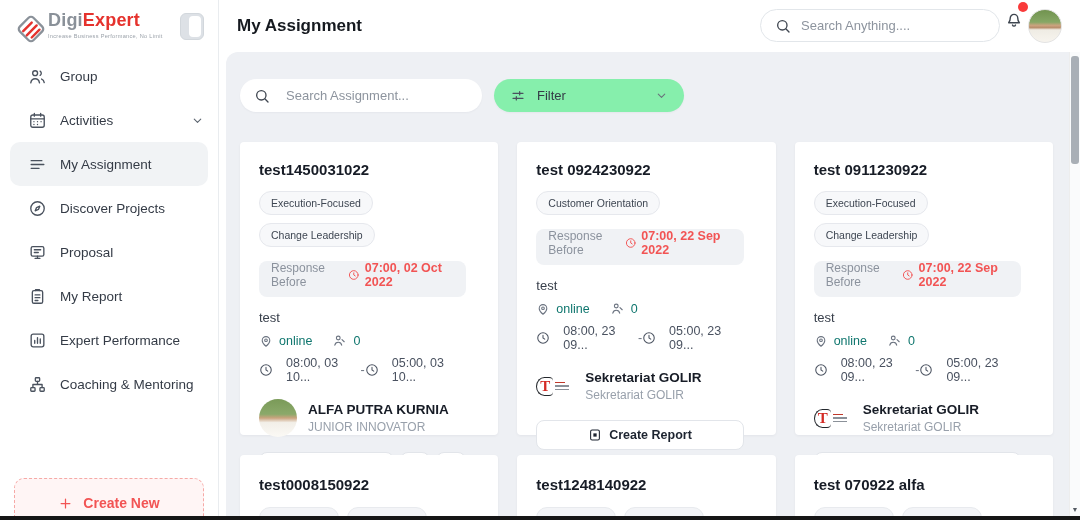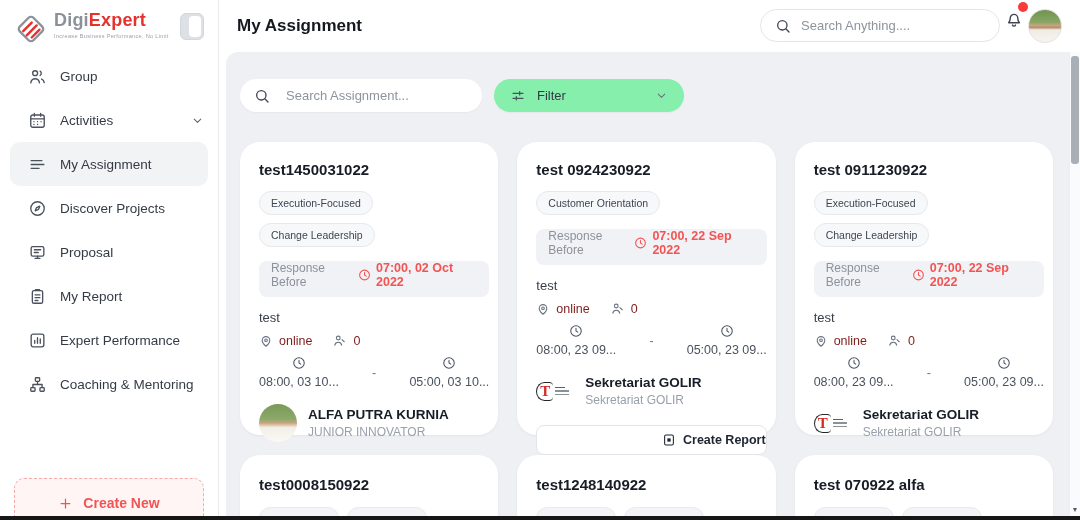--- a/index.html
+++ b/index.html
@@ -12,21 +12,21 @@
   svg { display:block; }
 
   
   .sidebar {
     width:219px; min-width:219px; height:100%;
     border-right:1px solid #e9ecef; background:#fff;
     position:relative;
   }
   .logo-row { display:flex; align-items:flex-start; padding:10px 14px 0 14px; }
   .logo-mark { margin-top:2px; }
-  .logo-text { margin-left:6px; flex:1; }
+  .logo-text { flex:1; }
   .logo-name { font-size:18px; font-weight:bold; letter-spacing:.2px; }
   .logo-name .gray { color:#8a9199; }
   .logo-name .red { color:var(--logo-red,#e5322d); }
   .logo-tagline { font-size:5.6px; color:#9aa1a9; margin-top:2px; letter-spacing:.3px; }
   .collapse-toggle {
     width:24px; height:27px; border-radius:6px; background:#dde1e6;
     border:1px solid #d2d7dc; position:relative; margin-top:3px; cursor:pointer;
   }
   .collapse-toggle::after {
     content:""; position:absolute; top:2px; right:2px; bottom:2px; width:12px;
@@ -90,41 +90,41 @@
   .filter-btn {
     width:190px; height:33px; background:#86efac; border-radius:999px;
     display:flex; align-items:center; gap:11px; padding:0 16px;
     font-size:13px; color:#343b46; cursor:pointer;
     box-shadow:0 1px 2px rgba(16,24,40,.04);
   }
   .filter-btn .chev { margin-left:auto; color:#6b727c; }
 
   .cards { display:grid; grid-template-columns:repeat(3,1fr); gap:19px; margin-top:30px; }
   .card {
-    background:#fff; border-radius:20px; padding:19px 9px 18px 19px;
+    background:#fff; border-radius:4px; padding:19px 32px 18px 19px;
     box-shadow:0 1px 3px rgba(16,24,40,.05); height:293px;
   }
   .card-title { font-size:15px; font-weight:bold; color:#171c26; }
   .tag-row { display:flex; gap:8px; margin-top:13px; flex-wrap:wrap; }
   .tag {
     font-size:10.5px; color:#3e4652; background:#f7f8fa; border:1px solid #e6e8ed;
     border-radius:999px; padding:5px 11px; white-space:nowrap;
   }
   .resp-row {
     margin-top:14px; background:#f0f2f5; border-radius:8px; height:36px;
     display:flex; align-items:flex-start; justify-content:space-between; padding:0 12px;
   }
   .resp-label { font-size:12px; color:#8b929d; }
   .resp-time { display:flex; align-items:center; gap:5px; color:var(--accent-red,#f25454); font-size:12.5px; font-weight:bold; }
   .desc { margin-top:13px; font-size:13px; color:#39404c; }
-  .meta-row { display:flex; align-items:center; gap:6px; margin-top:8px; font-size:12.5px; color:#7f1d1d; }
+  .meta-row { display:flex; align-items:center; gap:6px; margin-top:8px; font-size:12.5px; color:#0f766e; }
   .meta-row .micon { color:#6b7380; flex:none; }
   .meta-gap { width:8px; }
   .time-row { display:flex; align-items:center; margin-top:8px; font-size:12.5px; color:#4a5260; }
-  .time-grp { display:flex; align-items:center; gap:5px;flex-direction:column; }
+  .time-grp { display:flex; align-items:center; gap:13px; }
   .time-dash { flex:1; text-align:center; color:#6b7380; }
   .owner-row { display:flex; align-items:center; gap:11px; margin-top:15px; }
   .owner-avatar {
     width:38px; height:38px; border-radius:50%; flex:none;
     background:linear-gradient(180deg,#7a9a58 0%,#8ba96a 40%,#caa37e 50%,#f2efe8 62%,#fbf9f5 100%);
   }
   .owner-logo {
     width:38px; height:38px; flex:none; display:flex; align-items:center; justify-content:flex-start;
   }
   .golir { display:flex; align-items:center; gap:2px; }
@@ -134,21 +134,21 @@
     width:17px; height:19px; display:flex; align-items:center; justify-content:center;
   }
   .golir-lines { display:flex; flex-direction:column; gap:2px; }
   .golir-lines i { display:block; width:14px; height:1.6px; background:#8b9199; }
   .golir-lines i:first-child { background:#c0392b; width:10px; }
   .owner-name { font-size:13.5px; font-weight:bold; color:#171c26; }
   .owner-role { font-size:12px; color:#98a0ab; margin-top:3px; }
   .action-row { display:flex; gap:6px; margin-top:15px; }
   .btn-report {
     flex:1; height:30px; background:#fff; border:1px solid #e2e5ea; border-radius:8px;
-    display:flex; align-items:center; justify-content:flex-end; gap:7px;
+    display:flex; align-items:center; justify-content:center; gap:7px;
     font-size:12.5px; font-weight:bold; color:#1d2430; cursor:pointer;
   }
   .btn-sq {
     width:30px; height:30px; background:#fff; border:1px solid #e2e5ea; border-radius:8px;
     display:flex; align-items:center; justify-content:center; color:#565e69; cursor:pointer; flex:none;
   }
   .cards2 { margin-top:20px; }
   .card.partial { height:120px; padding-top:21px; }
   .ghost-row { display:flex; gap:8px; margin-top:14px; }
   .ghost-pill { width:80px; height:22px; border-radius:999px; background:#f3f4f7; border:1px solid #e8eaee; }

